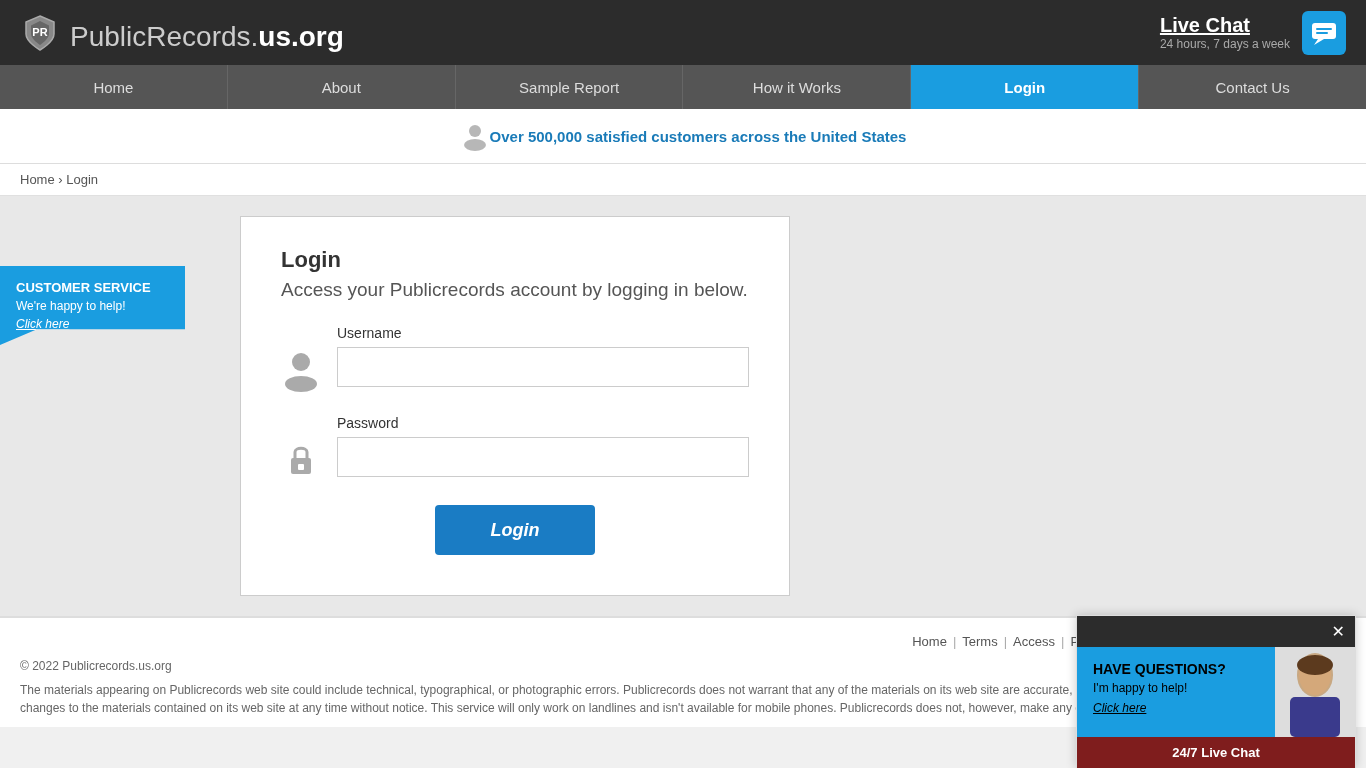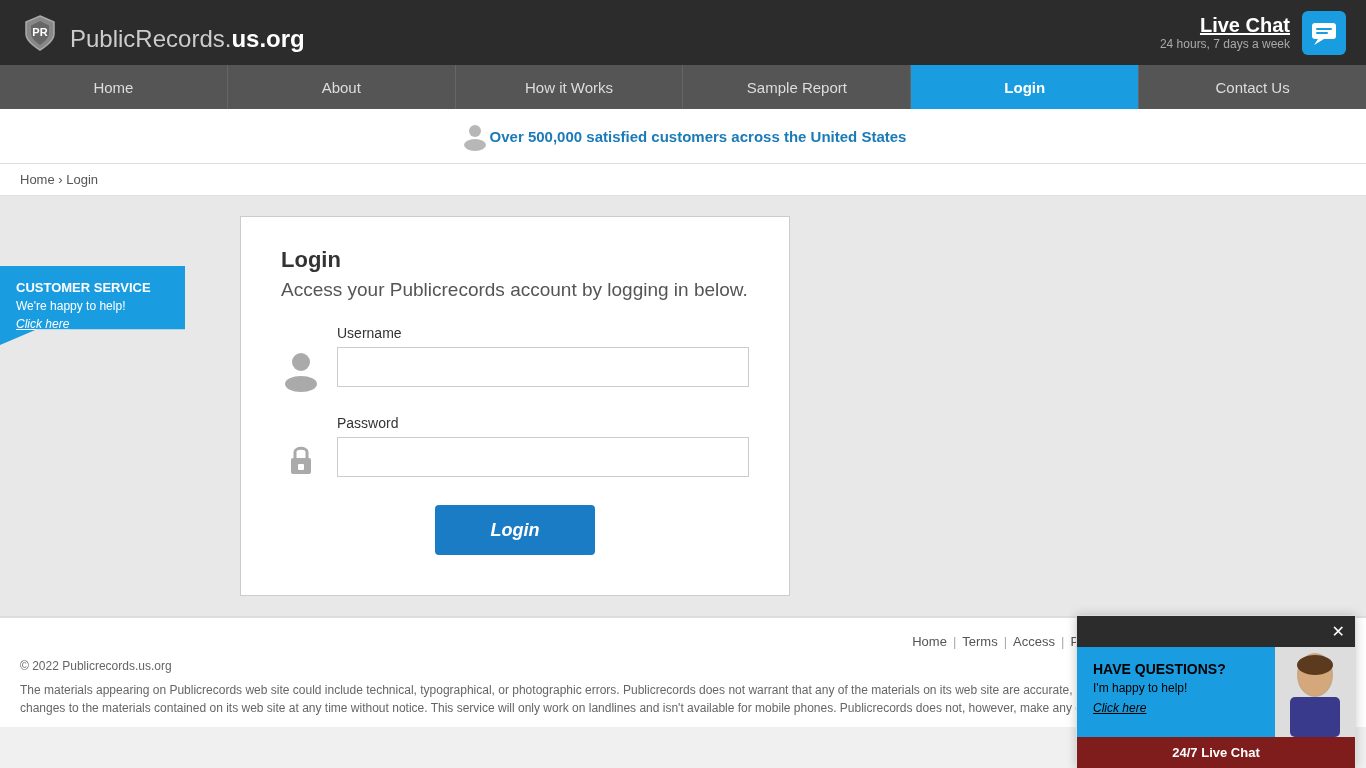--- a/index.html
+++ b/index.html
@@ -17,35 +17,34 @@
     .logo-area {
       display: flex;
       align-items: flex-end;
       gap: 10px;
     }
     .logo-shield {
       width: 40px;
       height: 40px;
     }
     .logo-text {
-      font-size: 24px;
+      font-size: 28px;
       color: #ccc;
       font-weight: normal;
     }
     .logo-text strong {
       color: white;
       font-weight: bold;
     }
     .live-chat-area {
       display: flex;
       align-items: center;
       gap: 12px;
     }
     .live-chat-text-block {
-      text-align: right;
     }
     .live-chat-link {
       color: white;
       font-size: 20px;
       font-weight: bold;
       text-decoration: underline;
       cursor: pointer;
     }
     .live-chat-sub {
       color: #aaa;
@@ -368,24 +367,24 @@
 </div>
 
 <nav class="nav">
   <a class="nav-item">
     <span>Home</span>
   </a>
   <a class="nav-item">
     <span>About</span>
   </a>
   <a class="nav-item">
+    <span>Sample Report</span>
+  </a>
+  <a class="nav-item">
     <span>How it Works</span>
-  </a>
-  <a class="nav-item">
-    <span>Sample Report</span>
   </a>
   <a class="nav-item active">
     <span>Login</span>
   </a>
   <a class="nav-item">
     <span>Contact Us</span>
   </a>
 </nav>
 
 <div class="banner">

